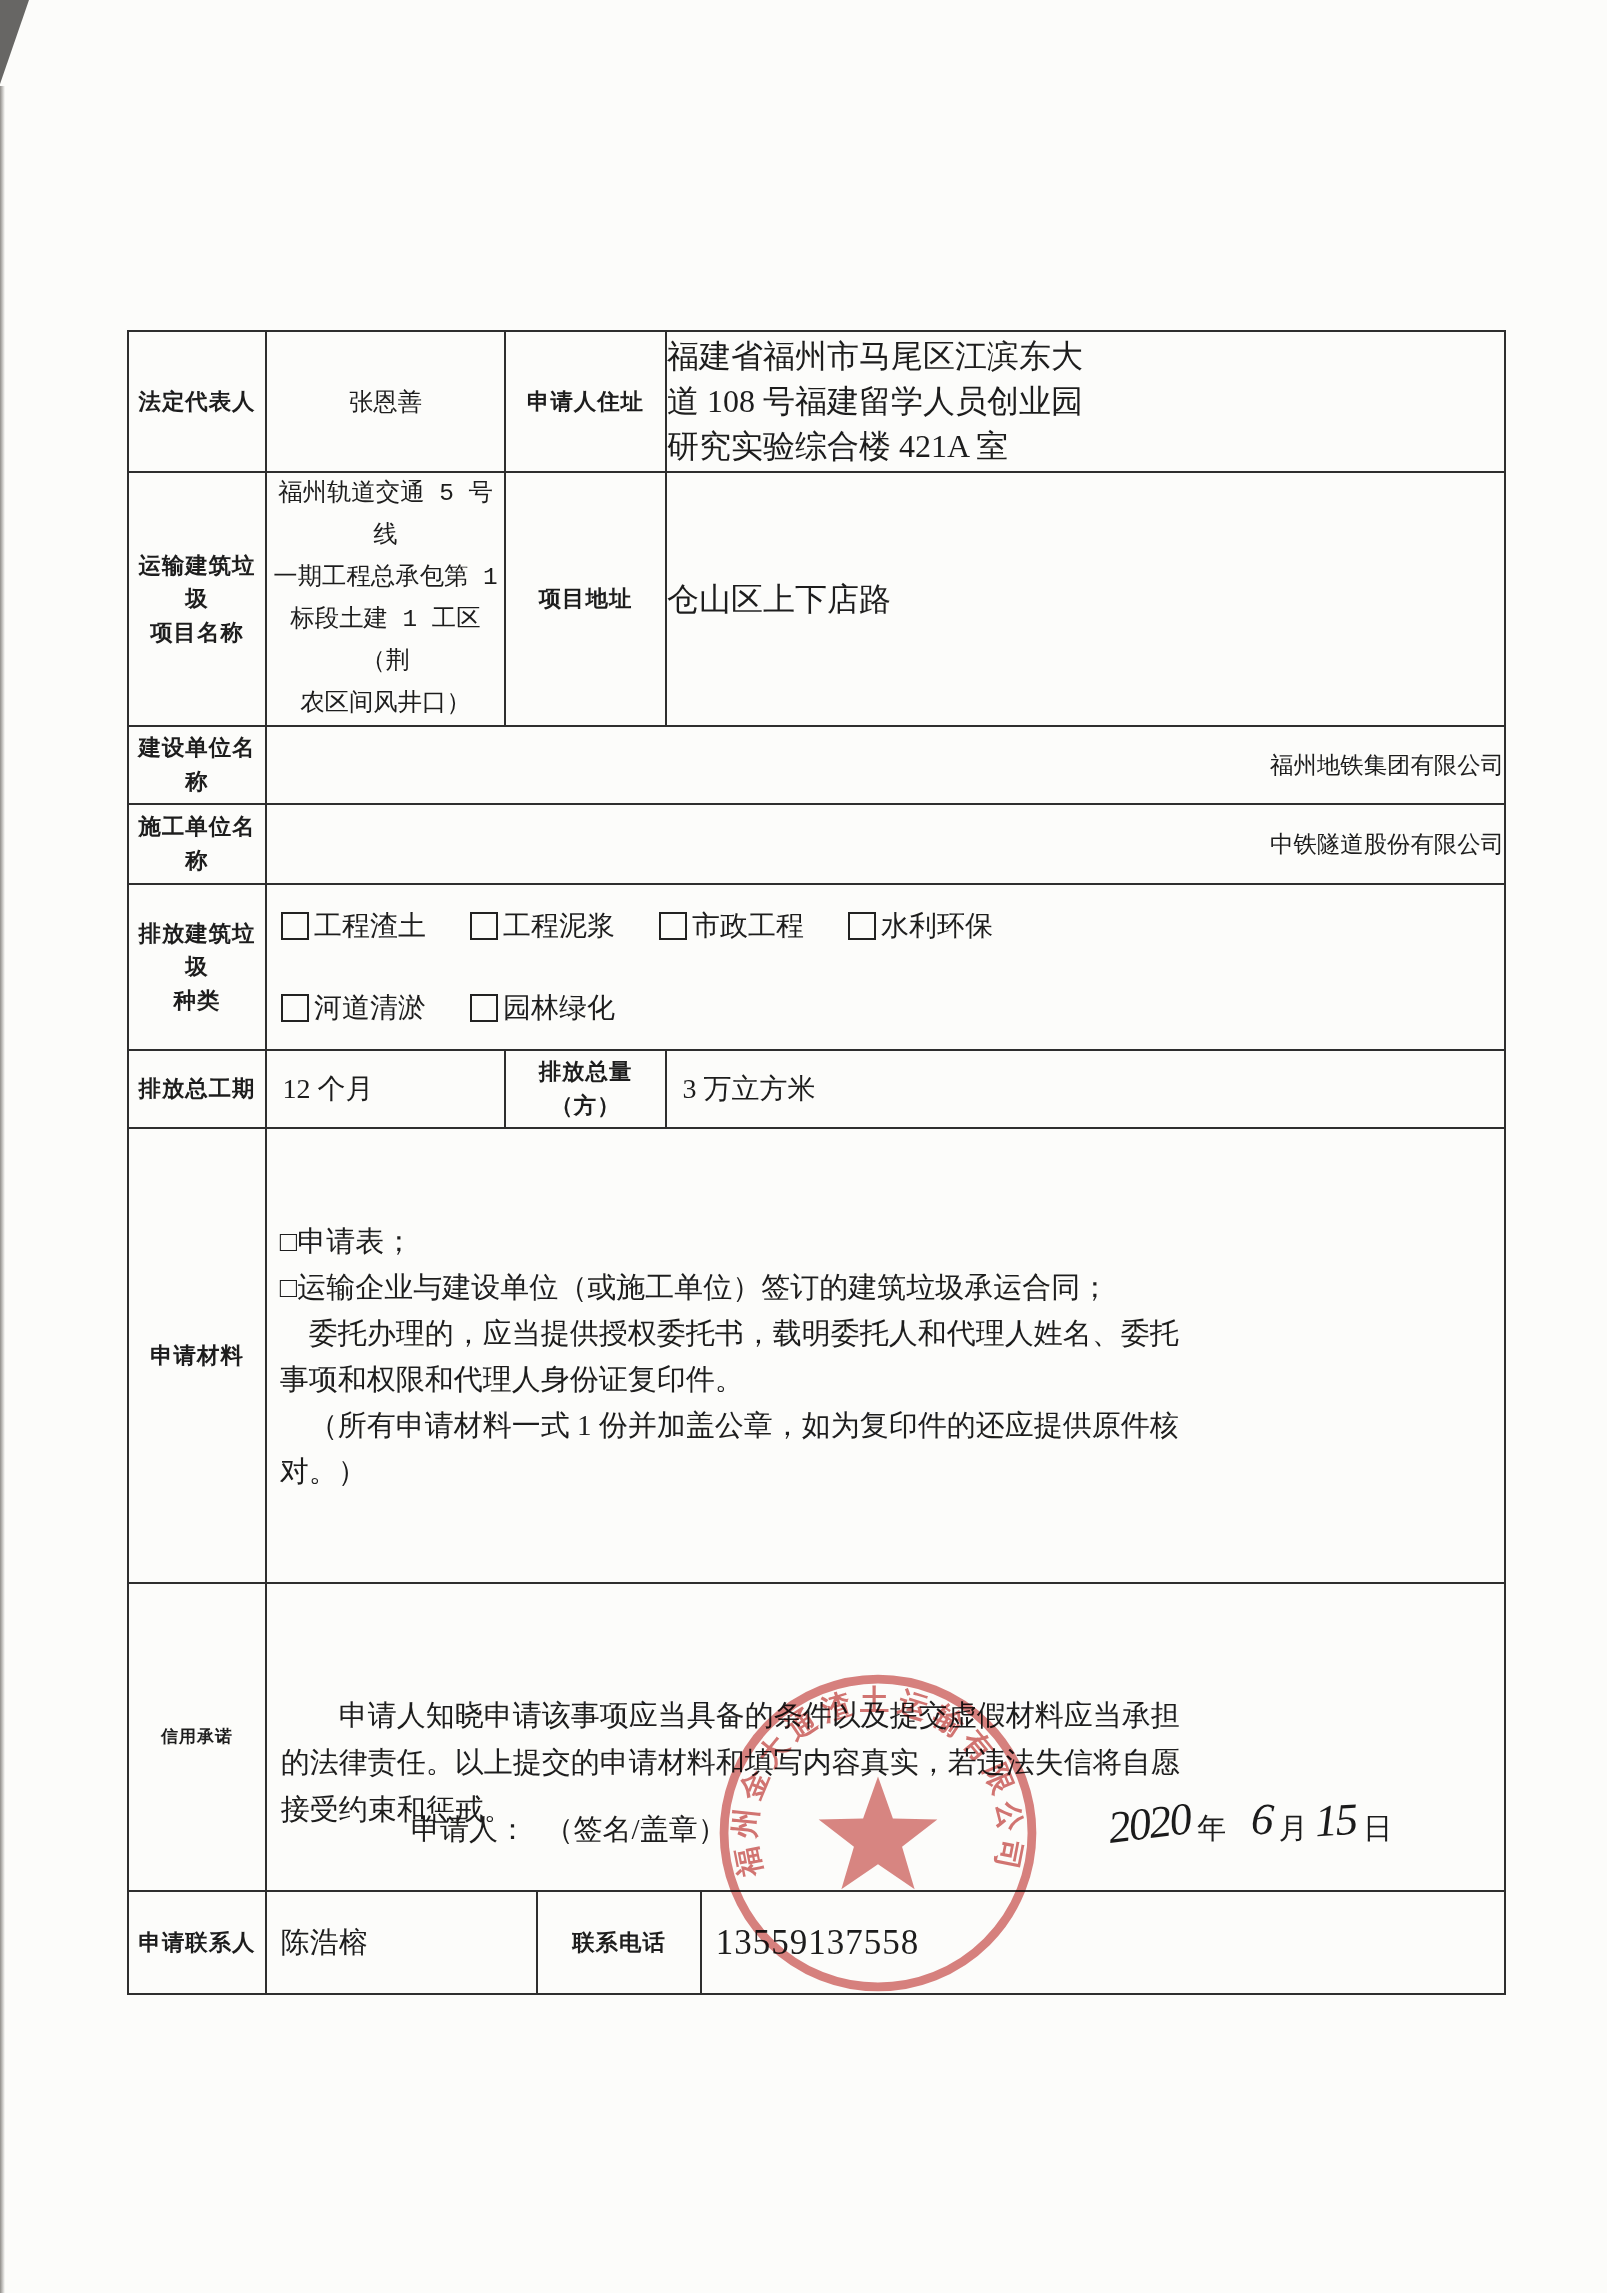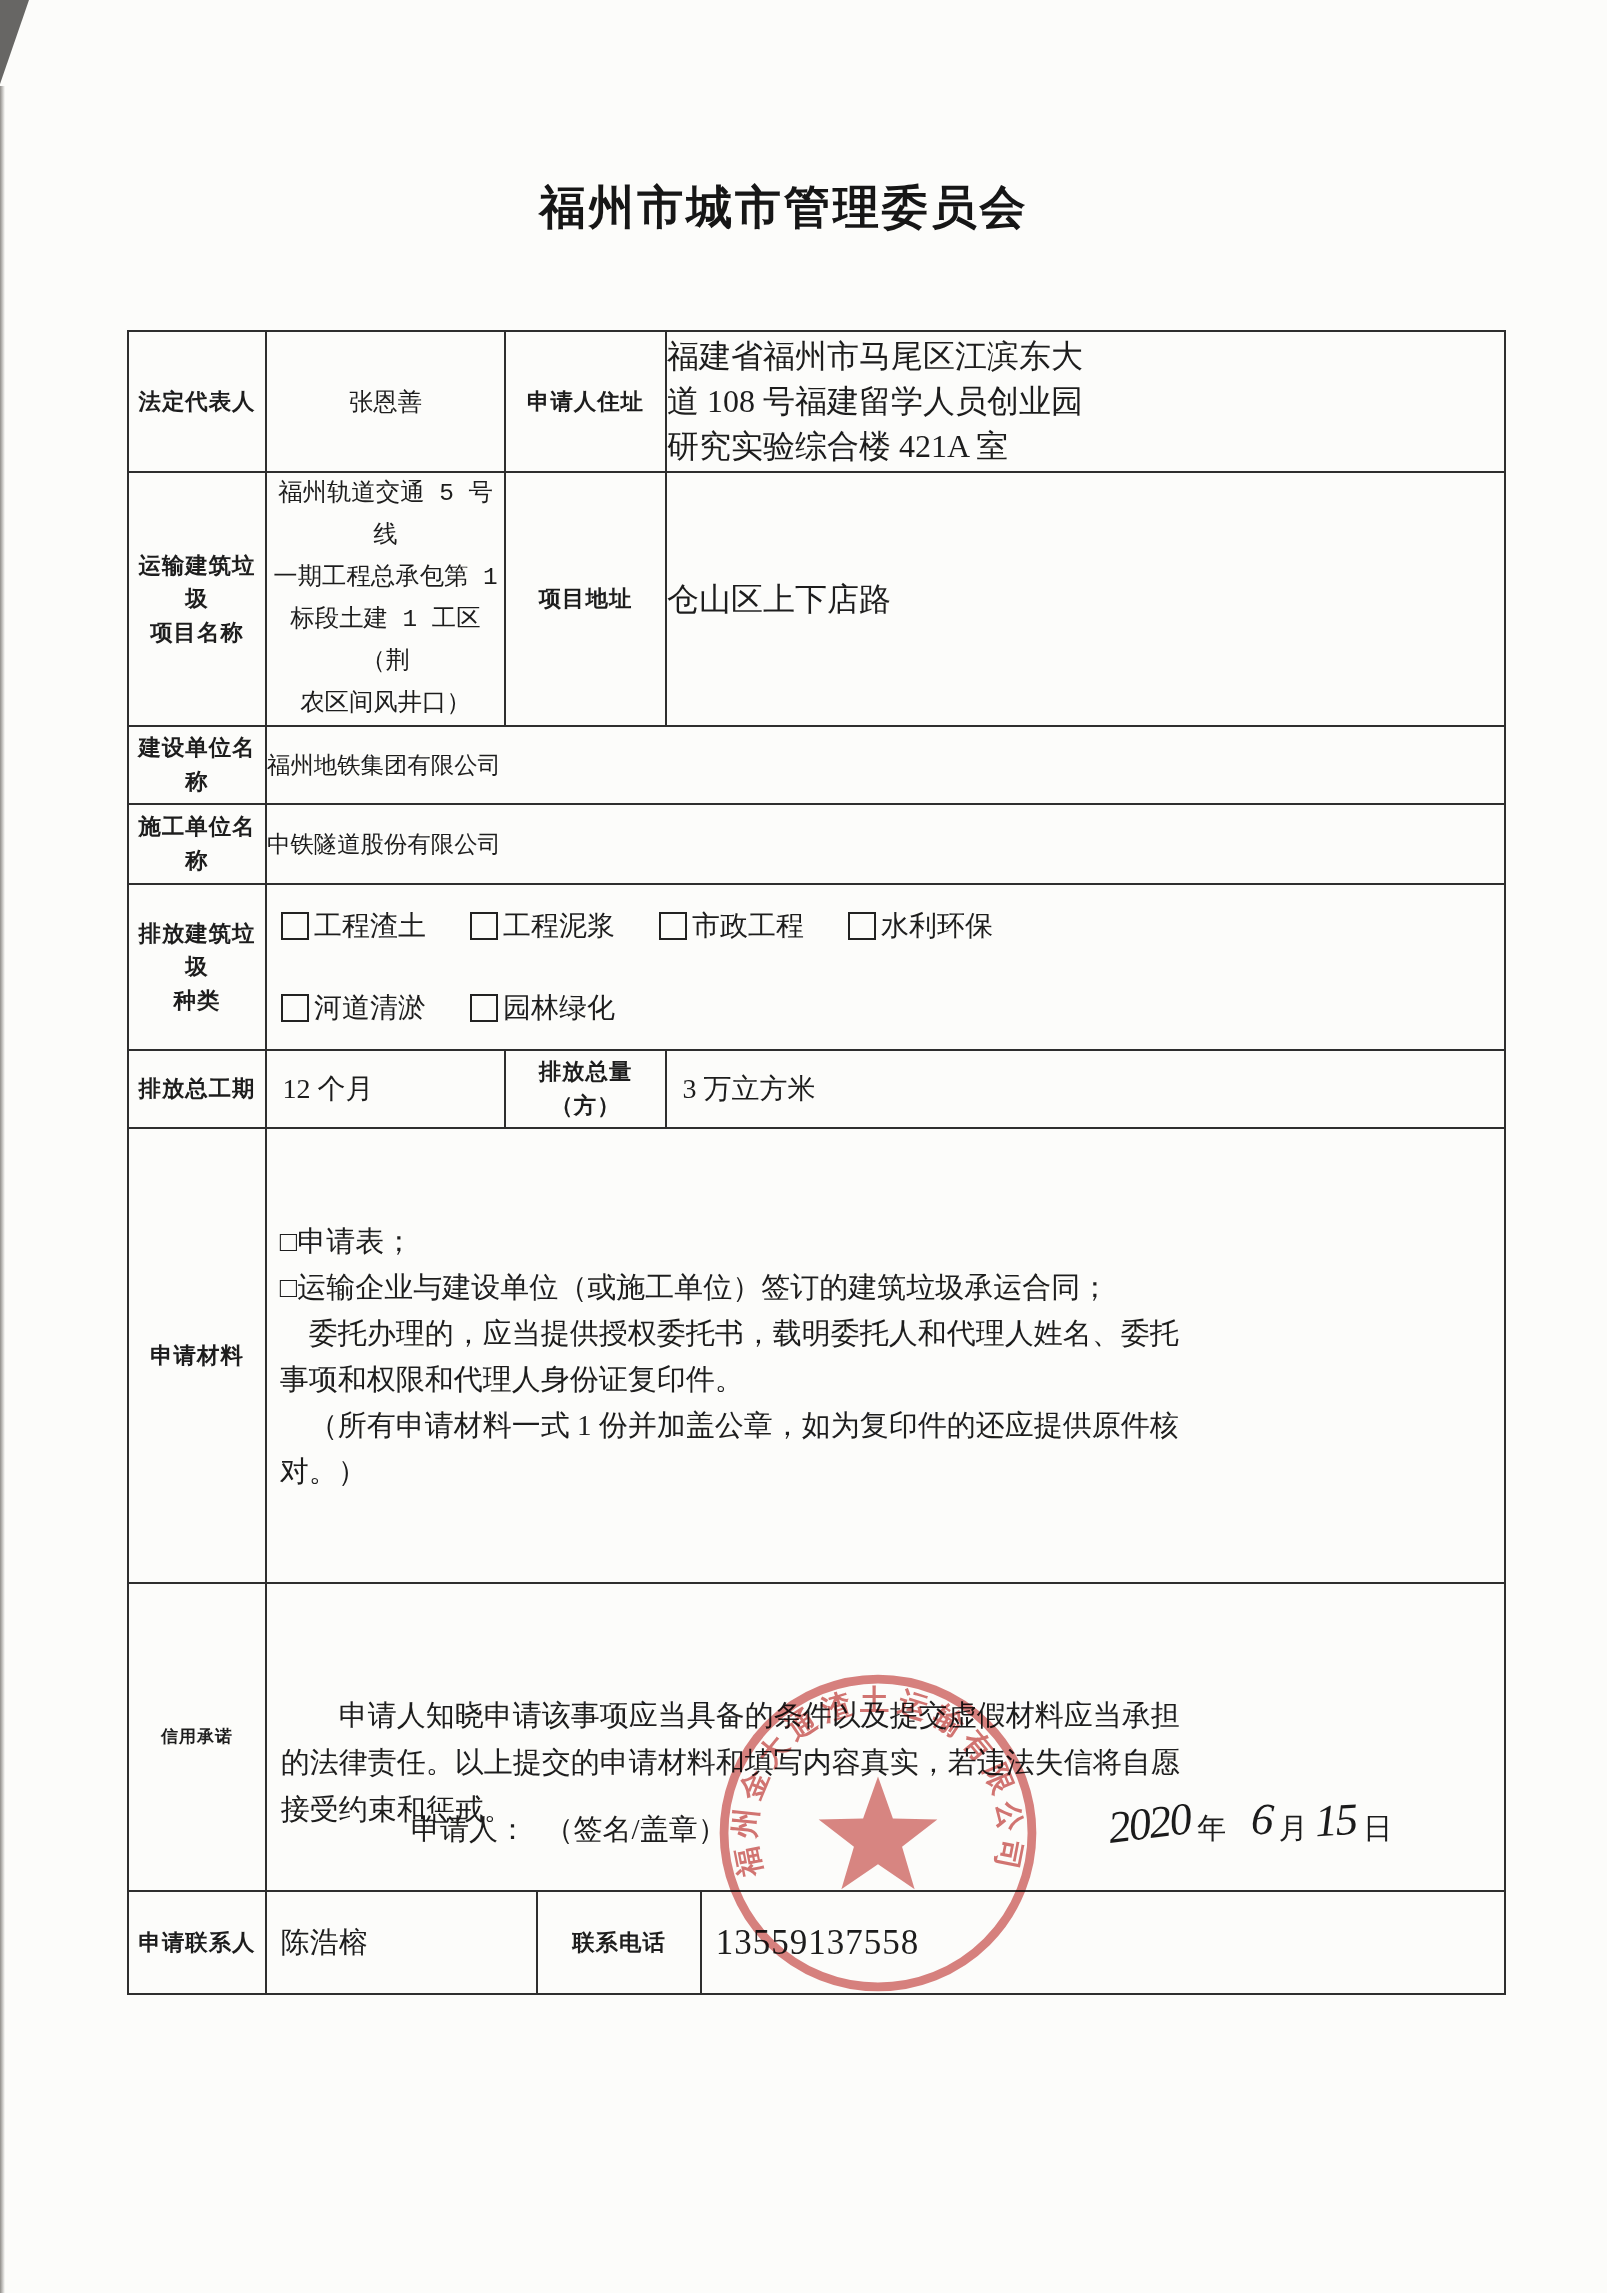--- a/index.html
+++ b/index.html
@@ -20,21 +20,21 @@
   .title { position:absolute; left:0; right:39px; text-align:center; font-weight:bold; letter-spacing:2.9px; font-size:46px; color:#161616; }
   .title1 { top:177px; }
   .title2 { top:254px; }
 
   table.form {
     position:absolute; left:127px; top:330px; width:1377px;
     border-collapse:collapse; table-layout:fixed;
   }
   td { border:2px solid #2e2e2e; vertical-align:middle; padding:0; overflow:hidden; }
   .lbl { font-weight:bold; text-align:center; font-size:22.4px; line-height:1.5; white-space:pre-line; letter-spacing:1px; }
-  .val-c { text-align:left; font-size:23.4px; }
+  .val-c { text-align:right; font-size:23.4px; }
   .val-name { font-size:24.4px; text-align:center; }
   .val-addr { font-size:32px; line-height:45px; white-space:pre-line; }
   .val-proj { font-size:24.4px; text-align:center; line-height:42px; white-space:pre-line;font-family:Liberation Mono, monospace; }
   .val-left { text-align:left; font-size:28px; padding-left:15.6px; }
   .checkbox-cell { padding:0 0 0 13.7px; }
   .cb-line { display:flex; align-items:center; gap:31px; margin:12.7px 0; }
   .cb-item { display:inline-flex; align-items:center; font-size:28px; width:158px; }
   .cb-box { display:inline-block; width:24.4px; height:24.4px; border:2px solid #222; margin-right:4.9px; flex:none; }
   .materials-cell { font-size:29px; line-height:46px; padding:0 19.5px 0 12.7px; }
   .materials-cell .mline { white-space:pre-line; }
@@ -53,21 +53,20 @@
   .stamp { position:absolute; left:688px; top:1643px; width:380px; height:380px; mix-blend-mode:multiply; opacity:.88; }
 </style>
 </head>
 <body>
 
 <div class="page">
 
   <div class="scan-corner"></div>
   <div class="scan-edge-left"></div>
 
-  <div class="title title1">福州市城市管理委员会</div>
 
   <table class="form">
     <colgroup>
       <col style="width:138px">
         <col style="width:239px">
         <col style="width:32px">
       <col style="width:129px">
         <col style="width:35px">
         <col style="width:804px">
     </colgroup>

